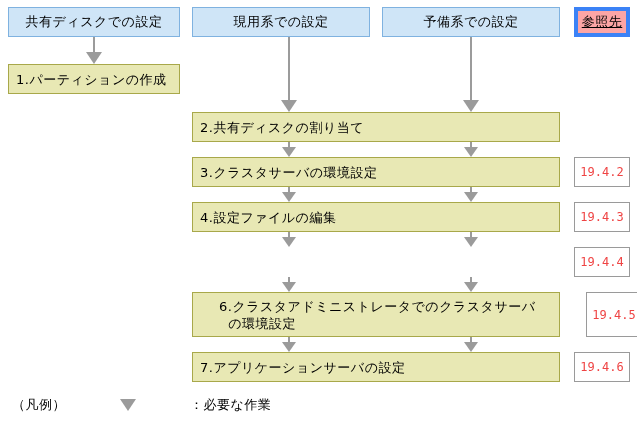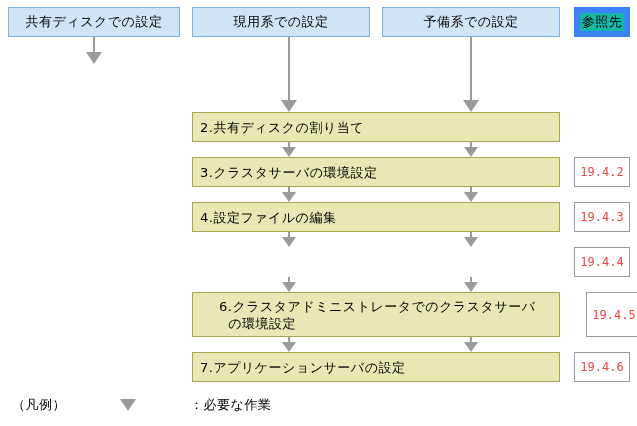--- a/index.html
+++ b/index.html
@@ -16,22 +16,23 @@
     position:absolute;
     background:#cfe5f7;
     border:1px solid #7fb2e0;
     box-sizing:border-box;
     display:flex;align-items:center;justify-content:center;
     font-size:13px;color:#000;
     letter-spacing:0.5px;
     white-space:nowrap;
   }
   .hdr.ref{
-    background:#14b8a6;
-    border:6px solid #3b82f6;
+    background:#fca5a5;
+    border:4px solid #3b82f6;
+    text-decoration:underline;
   }
 
   
   .proc{
     position:absolute;
     background:#e8e8b4;
     border:1px solid #a8a84a;
     box-sizing:border-box;
     display:flex;align-items:center;
     padding-left:7px;
@@ -119,20 +120,23 @@
   <div class="arrow" style="left:281px;top:37px;width:16px;height:75px;">
     <div class="stem" style="height:64px;"></div>
     <div class="head"></div>
   </div>
 
   <div class="arrow" style="left:463px;top:37px;width:16px;height:75px;">
     <div class="stem" style="height:64px;"></div>
     <div class="head"></div>
   </div>
 
+  <div class="proc" style="left:8px;top:64px;width:172px;height:30px;">
+    <span>1.パーティションの作成</span>
+  </div>
 
   <div class="arrow short" style="left:282px;top:142px;width:14px;height:15px;">
     <div class="stem" style="height:6px;"></div>
       <div class="head"></div>
   </div>
   <div class="arrow short" style="left:464px;top:142px;width:14px;height:15px;">
     <div class="stem" style="height:6px;"></div>
       <div class="head"></div>
   </div>
 

